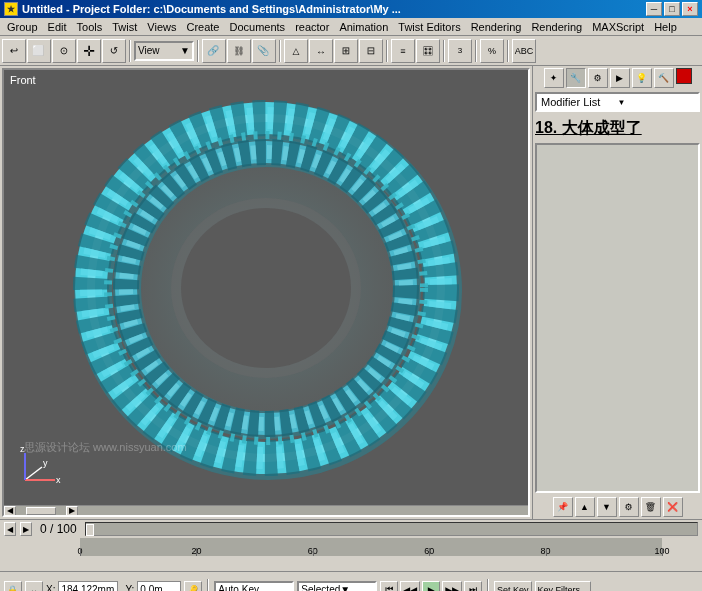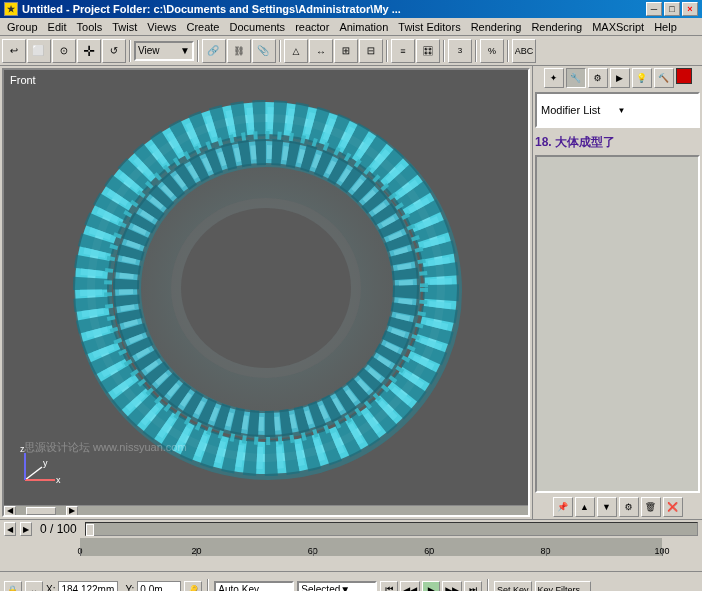--- a/index.html
+++ b/index.html
@@ -185,21 +185,21 @@
       border: 1px solid #333;
     }
 
     .dropdown-box {
       background: #fff;
       border: 2px solid;
       border-color: #888 #fff #fff #888;
       height: 20px;
       display: flex;
       align-items: center;
-      padding: 16px 4px;
+      padding: 0 4px;
       margin-bottom: 4px;
       font-size: 11px;
       cursor: pointer;
     }
     .dropdown-box span { flex: 1; }
     .dropdown-arrow {
       font-size: 8px;
     }
 
     .modifier-grid {
@@ -216,24 +216,25 @@
       font-size: 10px;
       text-align: center;
       line-height: 18px;
       cursor: pointer;
       padding: 0 2px;
       white-space: nowrap;
       overflow: hidden;
     }
 
     .highlighted-label {
-      color: #4c1d95;
-      font-size: 12px;
+      color: #000000;
+      font-size: 16px;
       font-weight: bold;
       padding: 2px 0;
+      text-decoration: underline;
     }
 
     .panel-content-area {
       flex: 1;
       background: #c8c8c0;
       border: 2px solid;
       border-color: #888 #fff #fff #888;
       margin-top: 2px;
     }
 

